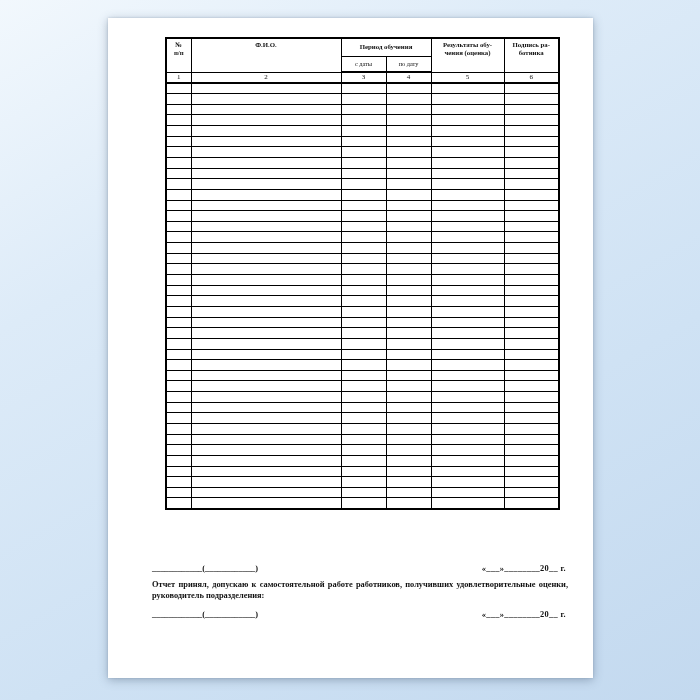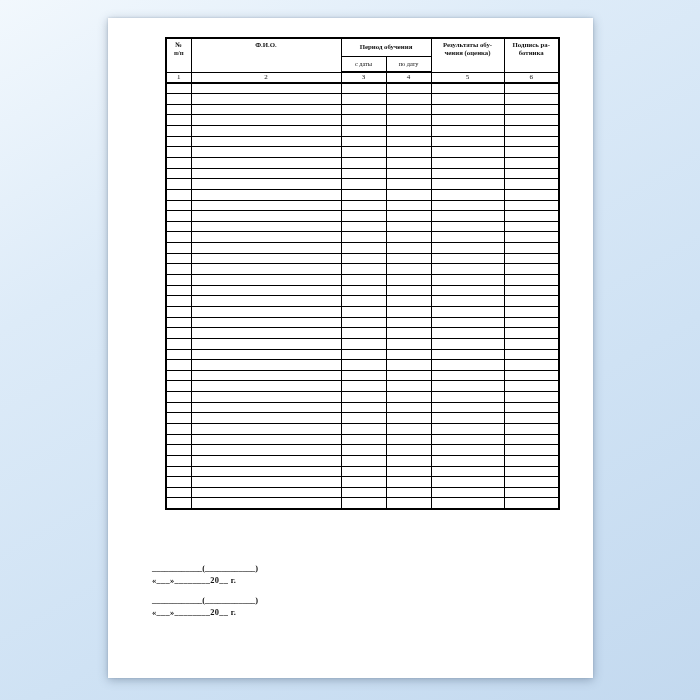--- a/index.html
+++ b/index.html
@@ -80,21 +80,20 @@
     line-height: 11px;
     text-align: justify;
   }
   .training-label { margin-top: 11px; }
   .report-label { margin-top: 4px; }
   .sig-row {
     display: flex;
     justify-content: space-between;
     align-items: baseline;
     line-height: 12px;
-    flex-direction: column;
   }
   .sig-row-1 { margin-top: 3px; }
   .sig-row-2 { margin-top: 8px; }
   .date-line { margin-right: 2px; letter-spacing: 0.3px; }
 </style>
 </head>
 <body>
 
 <div class="page">
 
@@ -457,19 +456,20 @@
     </table>
   </div>
 
   <div class="bottom-area">
 
     <div class="sig-row sig-row-1">
       <span class="sig-line">____________(____________)</span>
       <span class="date-line">«___»________20__ г.</span>
     </div>
 
+    <div class="block-label report-label">Отчет принял, допускаю к самостоятельной работе работников, получивших удовлетворительные оценки, руководитель подразделения:</div>
     <div class="sig-row sig-row-2">
       <span class="sig-line">____________(____________)</span>
       <span class="date-line">«___»________20__ г.</span>
     </div>
   </div>
 
 </div>
 
 </body></html>

